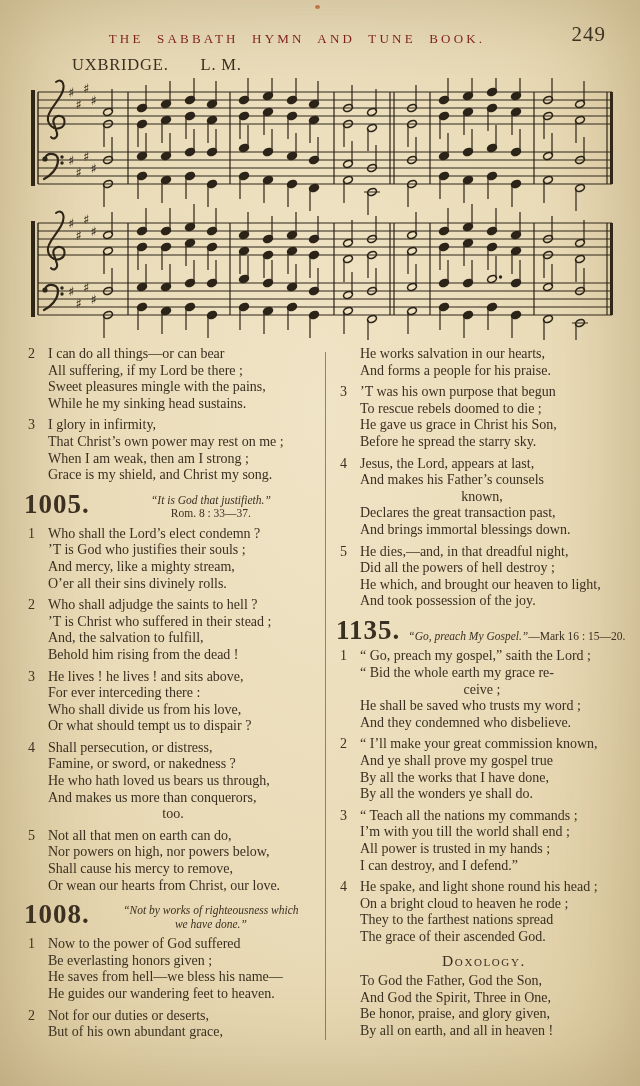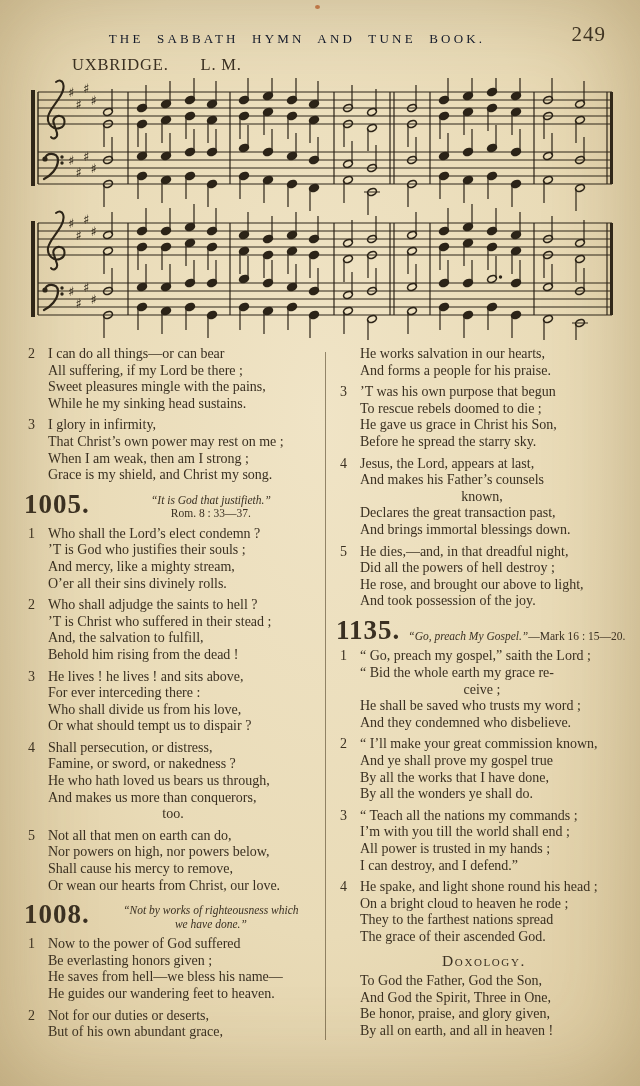--- a/index.html
+++ b/index.html
@@ -7,21 +7,21 @@
     width:640px;height:1086px;position:relative;overflow:hidden;
     background:radial-gradient(ellipse at 50% 38%, #f0e4c6 0%, #e9dbb7 55%, #dbc89d 100%);
     font-family:"Liberation Serif","DejaVu Serif",serif;
     color:#3a3022;
     -webkit-font-smoothing:antialiased;
   }
   .vignette{position:absolute;inset:0;box-shadow:inset 0 0 95px rgba(110,85,40,.30);pointer-events:none;z-index:9;}
   .blemish{position:absolute;left:315px;top:5px;width:5px;height:4px;background:#c0632f;border-radius:50%;opacity:.8;}
 
   .header{position:absolute;top:31px;left:0;width:594px;text-align:center;
-    font-size:13px;letter-spacing:3.2px;word-spacing:7px;color:#0f172a;}
+    font-size:13px;letter-spacing:3.2px;word-spacing:7px;color:#7f1d1d;}
   .pagenum{position:absolute;top:22px;right:34px;font-size:21px;letter-spacing:1px;}
   .tune-line{position:absolute;top:55px;left:72px;font-size:16.5px;letter-spacing:.8px;}
   .tune-line .meter{margin-left:32px;}
 
   #music-wrap{position:absolute;top:78px;left:0;width:640px;height:262px;}
 
   .divider{position:absolute;left:325px;top:352px;height:688px;width:1px;background:rgba(70,55,30,.55);}
 
   .col{position:absolute;top:346px;font-size:14px;line-height:16.6px;}
   #col-left{left:26px;width:298px;}
@@ -519,21 +519,21 @@
       <div class="line ind0">Jesus, the Lord, appears at last,</div>
       <div class="line ind1">And makes his Father’s counsels</div>
       <div class="line ind2">known,</div>
       <div class="line ind0">Declares the great transaction past,</div>
       <div class="line ind1">And brings immortal blessings down.</div>
     </div>
     <div class="verse">
       <span class="verse-num">5</span>
       <div class="line ind0">He dies,—and, in that dreadful night,</div>
       <div class="line ind1">Did all the powers of hell destroy ;</div>
-      <div class="line ind0">He rose, and brought our above to light,</div>
+      <div class="line ind0">He which, and brought our heaven to light,</div>
       <div class="line ind1">And took possession of the joy.</div>
     </div>
     <div class="hymn-head">
       <span class="hymn-number">1135.</span>
       <span class="hymn-citation">
         <div class="cit-line solo"><span class="i">“Go, preach My Gospel.”</span><span class="r">—Mark 16 : 15—20.</span></div>
       </span>
     </div>
     <div class="verse">
       <span class="verse-num">1</span>

